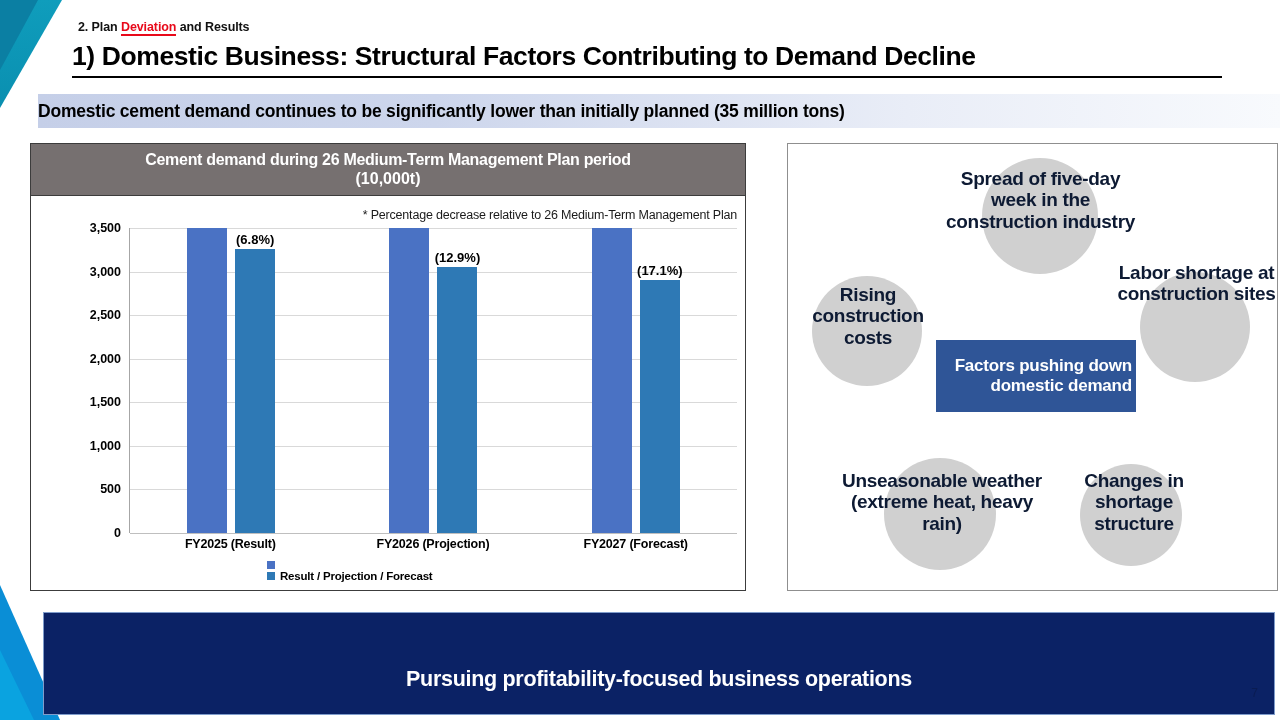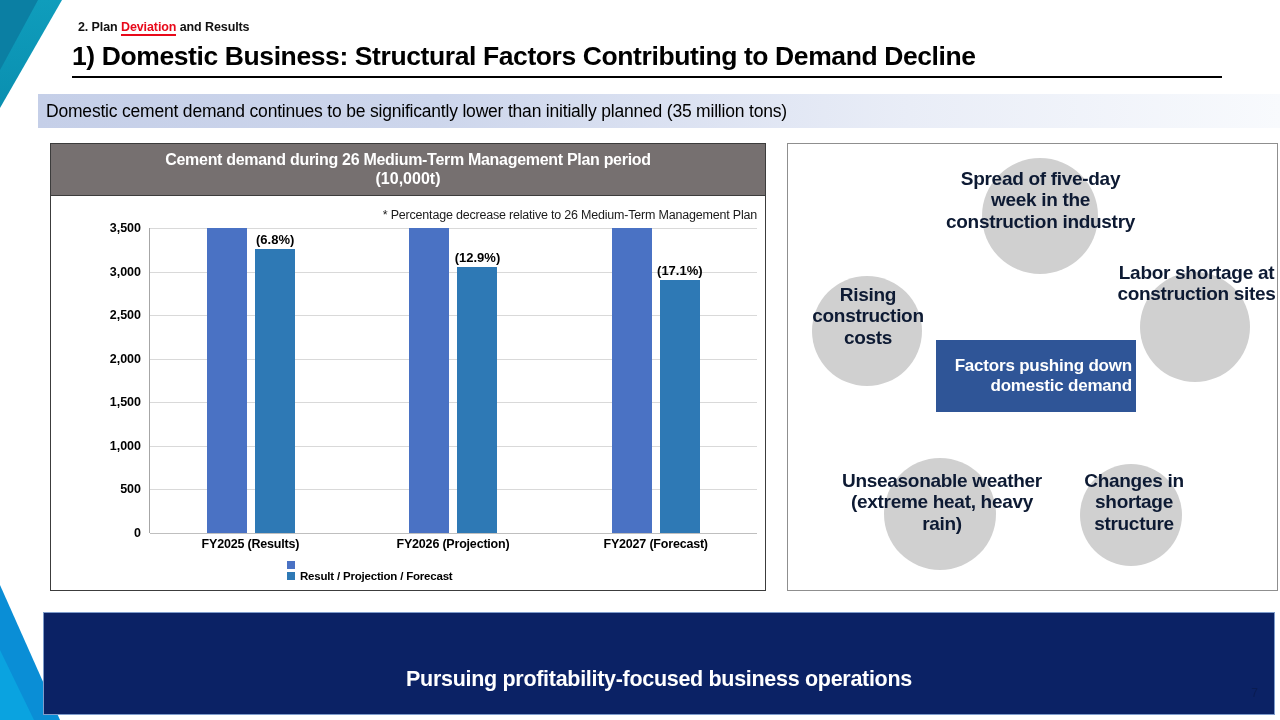--- a/index.html
+++ b/index.html
@@ -59,28 +59,27 @@
   }
 
   
   .subband{
     position:absolute; left:38px; top:94px; width:1242px; height:34px;
     background:linear-gradient(90deg,#c5cfe8 0%, #cdd6ec 32%, #e9edf7 70%, #f8fafd 100%);
     display:flex; align-items:center;
     z-index:4;
   }
   .subband-text{
-    padding-left:8px;
-    font-size:17.5px; font-weight:normal; color:#000;
+    font-size:17.5px; font-weight:bold; color:#000;
     letter-spacing:-0.2px; white-space:nowrap;
   }
 
   
   .chart-panel{
-    position:absolute; left:50px; top:143px; width:716px; height:448px;
+    position:absolute; left:30px; top:143px; width:716px; height:448px;
     border:1px solid #3c3c3c; background:#fff;
     z-index:4;
   }
   .chart-head{
     height:52px; background:#767070; color:#fff;
     display:flex; flex-direction:column; align-items:center; justify-content:center;
     font-size:16px; font-weight:bold; line-height:1.0;
     border-bottom:1px solid #3c3c3c;
     padding:0 6px;
   }
@@ -260,21 +259,21 @@
             <div class="bar plan" style="height: 100%;"></div>
             <div class="bar actual" style="height: 82.8857%;">
               <div class="bar-label">(17.1%)</div>
             </div>
           </div>
         </div>
     </div>
   </div>
 
   <div class="xaxis" id="xaxis">
-      <div class="xtick">FY2025 (Results)</div>
+      <div class="xtick">FY2025 (Result)</div>
       <div class="xtick">FY2026 (Projection)</div>
       <div class="xtick">FY2027 (Forecast)</div>
     </div>
 
   <div class="legend">
     <div class="legend-row">
       <span class="swatch plan"></span>
     </div>
     <div class="legend-row">
       <span class="swatch actual"></span>

